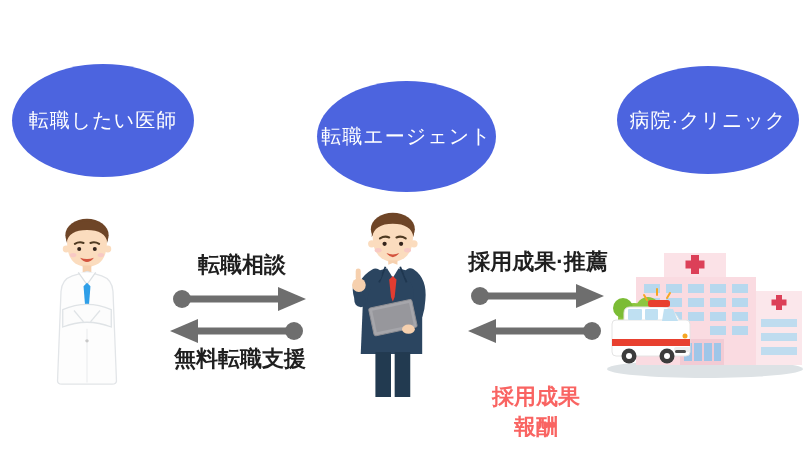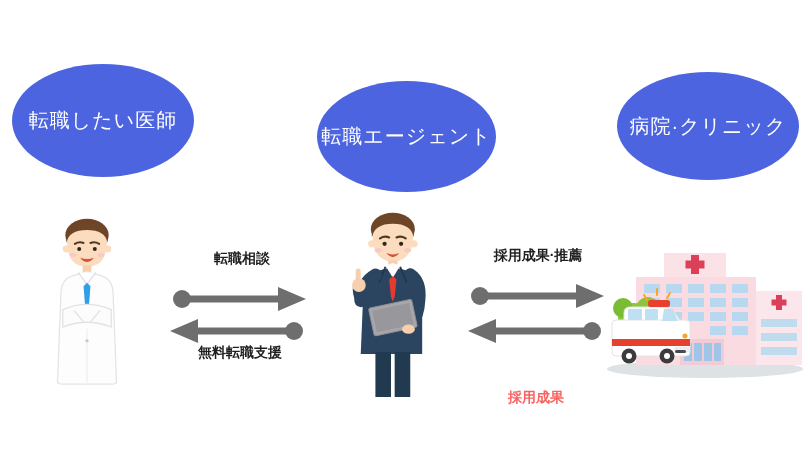--- a/index.html
+++ b/index.html
@@ -19,24 +19,24 @@
   .ellipse{
     position:absolute;background:var(--ellipse-blue);border-radius:50%;
     display:flex;align-items:center;justify-content:center;
   }
   .ellipse .lbl{
     color:var(--ellipse-text);font-size:20px;letter-spacing:1px;
     font-weight:400;white-space:nowrap;
   }
   #ellipse-doctor{left:12px;top:64px;width:182px;height:113px;}
   #ellipse-agent{left:317px;top:81px;width:179px;height:111px;}
-  #ellipse-hospital{left:617px;top:72px;width:182px;height:108px;}
+  #ellipse-hospital{left:617px;top:66px;width:182px;height:108px;}
   .flow-label{
     position:absolute;text-align:center;font-weight:700;
-    color:var(--label-black);font-size:14px;white-space:nowrap;
+    color:var(--label-black);font-size:22px;white-space:nowrap;
   }
   .flow-label.red{color:var(--highlight-red);line-height:30px;white-space:normal;margin-top:26px;}
   #label-consult{left:168px;top:250px;width:148px;}
   #label-support{left:158px;top:344px;width:164px;}
   #label-referral{left:458px;top:247px;width:160px;}
   #label-fee{left:468px;top:356px;width:136px;}
   .arrow{position:absolute;width:140px;height:32px;}
   #arrow-da-right{left:168px;top:283px;}
   #arrow-da-left{left:168px;top:315px;}
   #arrow-ah-right{left:466px;top:280px;}
@@ -60,20 +60,21 @@
   </div>
   <div class="ellipse" id="ellipse-hospital">
     <span class="lbl">病院·クリニック</span>
   </div>
 
   <div class="flow-label" id="label-consult">転職相談</div>
   <div class="flow-label" id="label-support">無料転職支援</div>
   <div class="flow-label" id="label-referral">採用成果·推薦</div>
   <div class="flow-label red" id="label-fee">
     <div>採用成果</div>
+    <div>報酬</div>
   </div>
 
   <svg class="arrow" id="arrow-da-right" viewBox="0 0 140 32">
     <circle class="arr" cx="14" cy="16" r="9"></circle>
     <rect class="arr" x="14" y="12.5" width="98" height="7"></rect>
     <polygon class="arr" points="110,4 138,16 110,28"></polygon>
   </svg>
   <svg class="arrow" id="arrow-da-left" viewBox="0 0 140 32">
     <polygon class="arr" points="30,4 2,16 30,28"></polygon>
     <rect class="arr" x="28" y="12.5" width="98" height="7"></rect>

